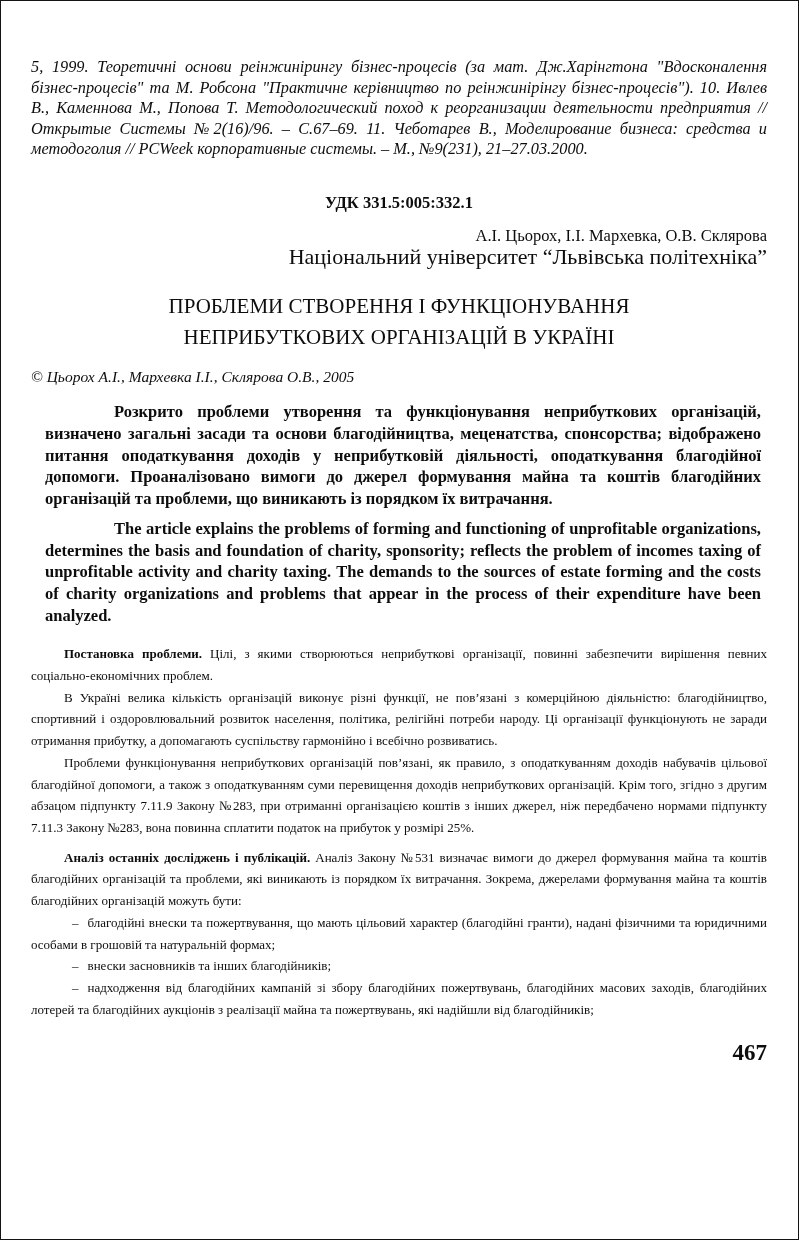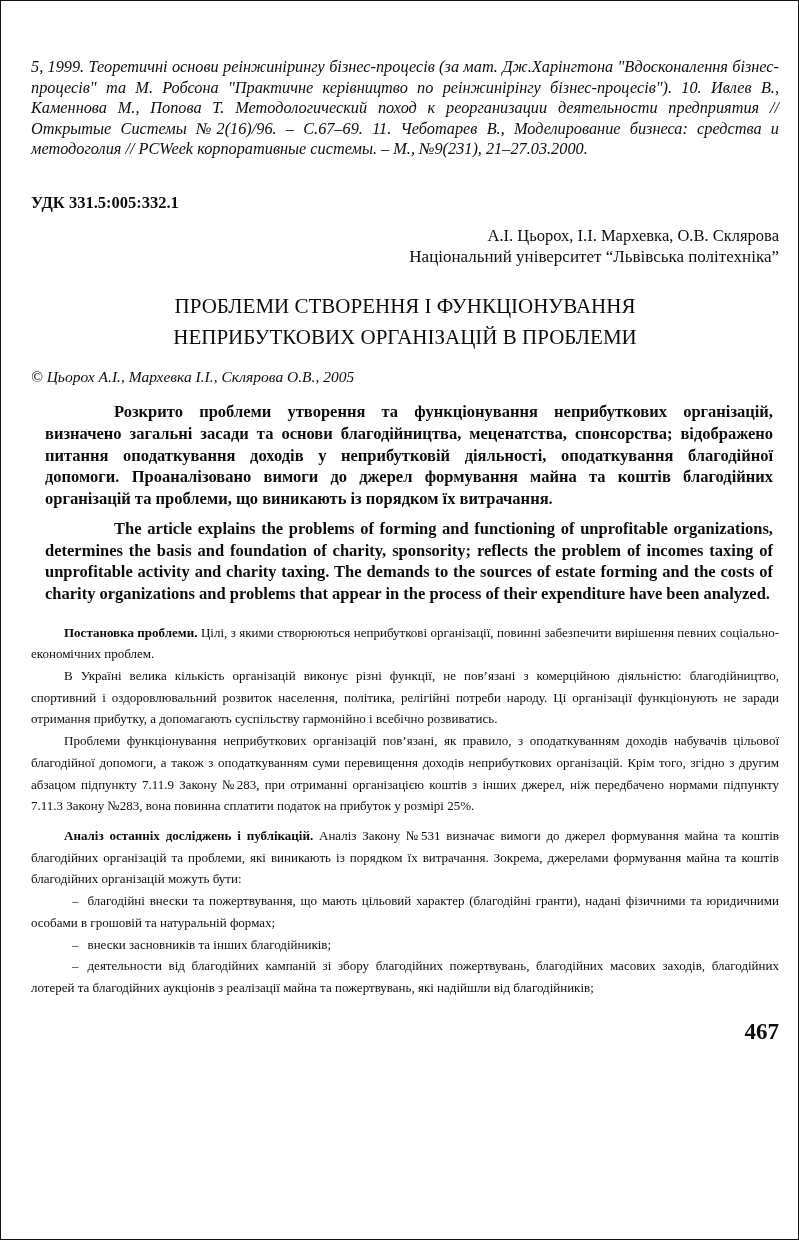--- a/index.html
+++ b/index.html
@@ -4,46 +4,46 @@
 <style>
   html, body { margin: 0; padding: 0; background: #ffffff; }
   .page {
     position: relative;
     width: 799px;
     height: 1240px;
     box-sizing: border-box;
     background: #ffffff;
     color: #0d0d0d;
     border: 1px solid #141414;
-    padding: 40px 19px 0 30px;
+    padding: 40px 31px 0 30px;
     overflow: hidden;
     font-family: "Liberation Serif", "DejaVu Serif", serif;
   }
   .refs {
     font-style: italic;
     font-size: 16.3px;
     line-height: 20.4px;
     text-align: justify;
   }
   .udc {
     margin-top: 33px;
     font-weight: bold;
     font-size: 16.5px;
     line-height: 21px;
-    text-align: left;
+    text-align: center;
   }
   .authors {
     margin-top: 12px;
     font-weight: normal;
     font-size: 16.5px;
     line-height: 21px;
     text-align: right;
   }
   .affiliation {
-    font-size: 17px;
+    font-size: 22px;
     line-height: 22px;
     text-align: right;
   }
   .title {
     margin-top: 23px;
     text-align: center;
     font-weight: normal;
     font-size: 21px;
     line-height: 31px;
   }
@@ -90,21 +90,21 @@
   <p class="refs">5, 1999. Теоретичні основи реінжинірингу бізнес-процесів  (за мат. Дж.Харінгтона "Вдосконалення бізнес-процесів" та М. Робсона "Практичне керівництво по реінжинірінгу бізнес-процесів"). 10. Ивлев В.,  Каменнова М., Попова Т. Методологический поход к реорганизации деятельности предприятия // Открытые Системы №2(16)/96. – С.67–69. 11. Чеботарев В., Моделирование бизнеса: средства и методоголия // PCWeek корпоративные системы. – М., №9(231), 21–27.03.2000.</p>
 
   <div class="udc">УДК 331.5:005:332.1</div>
 
   <div class="authors">А.І. Цьорох, І.І. Мархевка, О.В. Склярова</div>
 
   <div class="affiliation">Національний університет “Львівська політехніка”</div>
 
   <div class="title">
     <div>ПРОБЛЕМИ СТВОРЕННЯ І ФУНКЦІОНУВАННЯ</div>
-    <div>НЕПРИБУТКОВИХ ОРГАНІЗАЦІЙ В ПРОБЛЕМИ</div>
+    <div>НЕПРИБУТКОВИХ ОРГАНІЗАЦІЙ В УКРАЇНІ</div>
   </div>
 
   <div class="copyright">© Цьорох А.І., Мархевка І.І., Склярова О.В., 2005</div>
 
   <p class="abstract uk">Розкрито проблеми утворення та функціонування неприбуткових організацій, визначено загальні засади та основи благодійництва, меценатства, спонсорства; відображено питання оподаткування доходів у неприбутковій діяльності, оподаткування благодійної допомоги. Проаналізовано вимоги до джерел формування майна та коштів благодійних організацій та проблеми, що виникають із порядком їх витрачання.</p>
 
   <p class="abstract en">The article explains the problems of forming and functioning of unprofitable organizations, determines the basis and foundation of charity, sponsority; reflects the problem of incomes taxing of unprofitable activity and charity taxing. The demands to the sources of estate forming and the costs of charity organizations and problems that appear in the process of their expenditure have been analyzed.</p>
 
   <div class="body-text">
 
@@ -114,19 +114,19 @@
 
 
     <p>Проблеми функціонування неприбуткових організацій пов’язані, як правило, з оподаткуванням доходів набувачів цільової благодійної допомоги, а також з оподаткуванням суми перевищення доходів неприбуткових організацій. Крім того, згідно з другим абзацом підпункту 7.11.9 Закону №283, при отриманні організацією коштів з інших джерел, ніж передбачено нормами підпункту 7.11.3 Закону №283, вона повинна сплатити податок на прибуток у розмірі 25%.</p>
 
     <p class="sec-gap"><span class="lead">Аналіз останніх досліджень і публікацій.</span><span> Аналіз Закону №531 визначає вимоги до джерел формування майна та коштів благодійних організацій та проблеми, які виникають із порядком їх витрачання. Зокрема, джерелами формування майна та коштів благодійних організацій можуть бути:</span></p>
 
     <p class="bullet"><span class="dash">–</span><span class="gap"></span><span>благодійні внески та пожертвування, що мають цільовий характер (благодійні гранти), надані фізичними та юридичними особами в грошовій та натуральній формах;</span></p>
 
     <p class="bullet"><span class="dash">–</span><span class="gap"></span><span>внески засновників та інших благодійників;</span></p>
 
-    <p class="bullet"><span class="dash">–</span><span class="gap"></span><span>деятельности від благодійних кампаній зі збору благодійних пожертвувань, благодійних масових заходів, благодійних лотерей та благодійних аукціонів з реалізації майна та пожертвувань, які надійшли від благодійників;</span></p>
+    <p class="bullet"><span class="dash">–</span><span class="gap"></span><span>надходження від благодійних кампаній зі збору благодійних пожертвувань, благодійних масових заходів, благодійних лотерей та благодійних аукціонів з реалізації майна та пожертвувань, які надійшли від благодійників;</span></p>
 
   </div>
 
   <div class="page-number">467</div>
 
 </div>
 
 </body></html>

